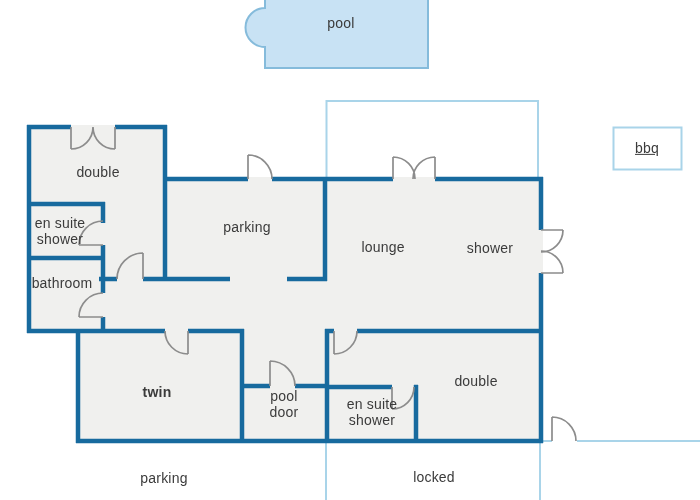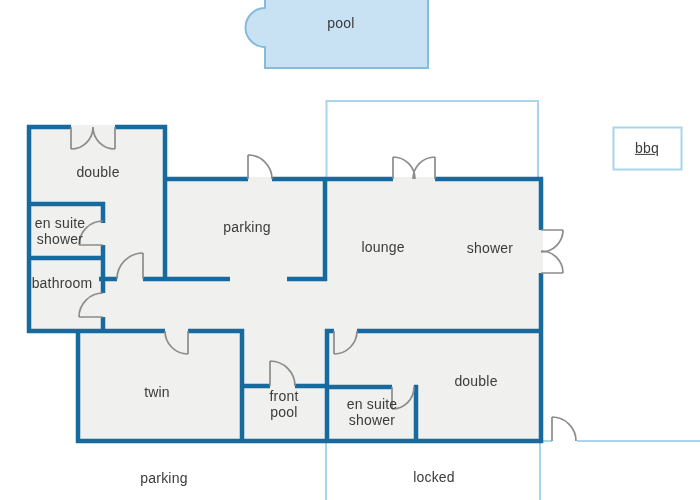--- a/index.html
+++ b/index.html
@@ -78,19 +78,19 @@
   </svg>
 
   <div class="lbl" style="left:341px;top:23px;">pool</div>
   <div class="lbl" style="left:647px;top:148px;text-decoration:underline;">bbq</div>
   <div class="lbl" style="left:98px;top:172px;">double</div>
   <div class="lbl wrap" style="left:60px;top:231px;width:62px;">en suite shower</div>
   <div class="lbl" style="left:62px;top:283px;">bathroom</div>
   <div class="lbl" style="left:247px;top:227px;">parking</div>
   <div class="lbl" style="left:383px;top:247px;text-align:center;">lounge</div>
   <div class="lbl" style="left:490px;top:248px;">shower</div>
-  <div class="lbl" style="left:157px;top:392px;">twin</div>
-  <div class="lbl wrap" style="left:284px;top:404px;width:44px;">front pool</div>
+  <div class="lbl" style="left:157px;top:392px;font-weight:bold;">twin</div>
+  <div class="lbl wrap" style="left:284px;top:404px;width:44px;">pool door</div>
   <div class="lbl wrap" style="left:372px;top:412px;width:62px;">en suite shower</div>
   <div class="lbl" style="left:476px;top:381px;">double</div>
   <div class="lbl" style="left:164px;top:478px;">parking</div>
   <div class="lbl" style="left:434px;top:477px;text-align:right;">locked</div>
 </div>
 
 </body></html>

